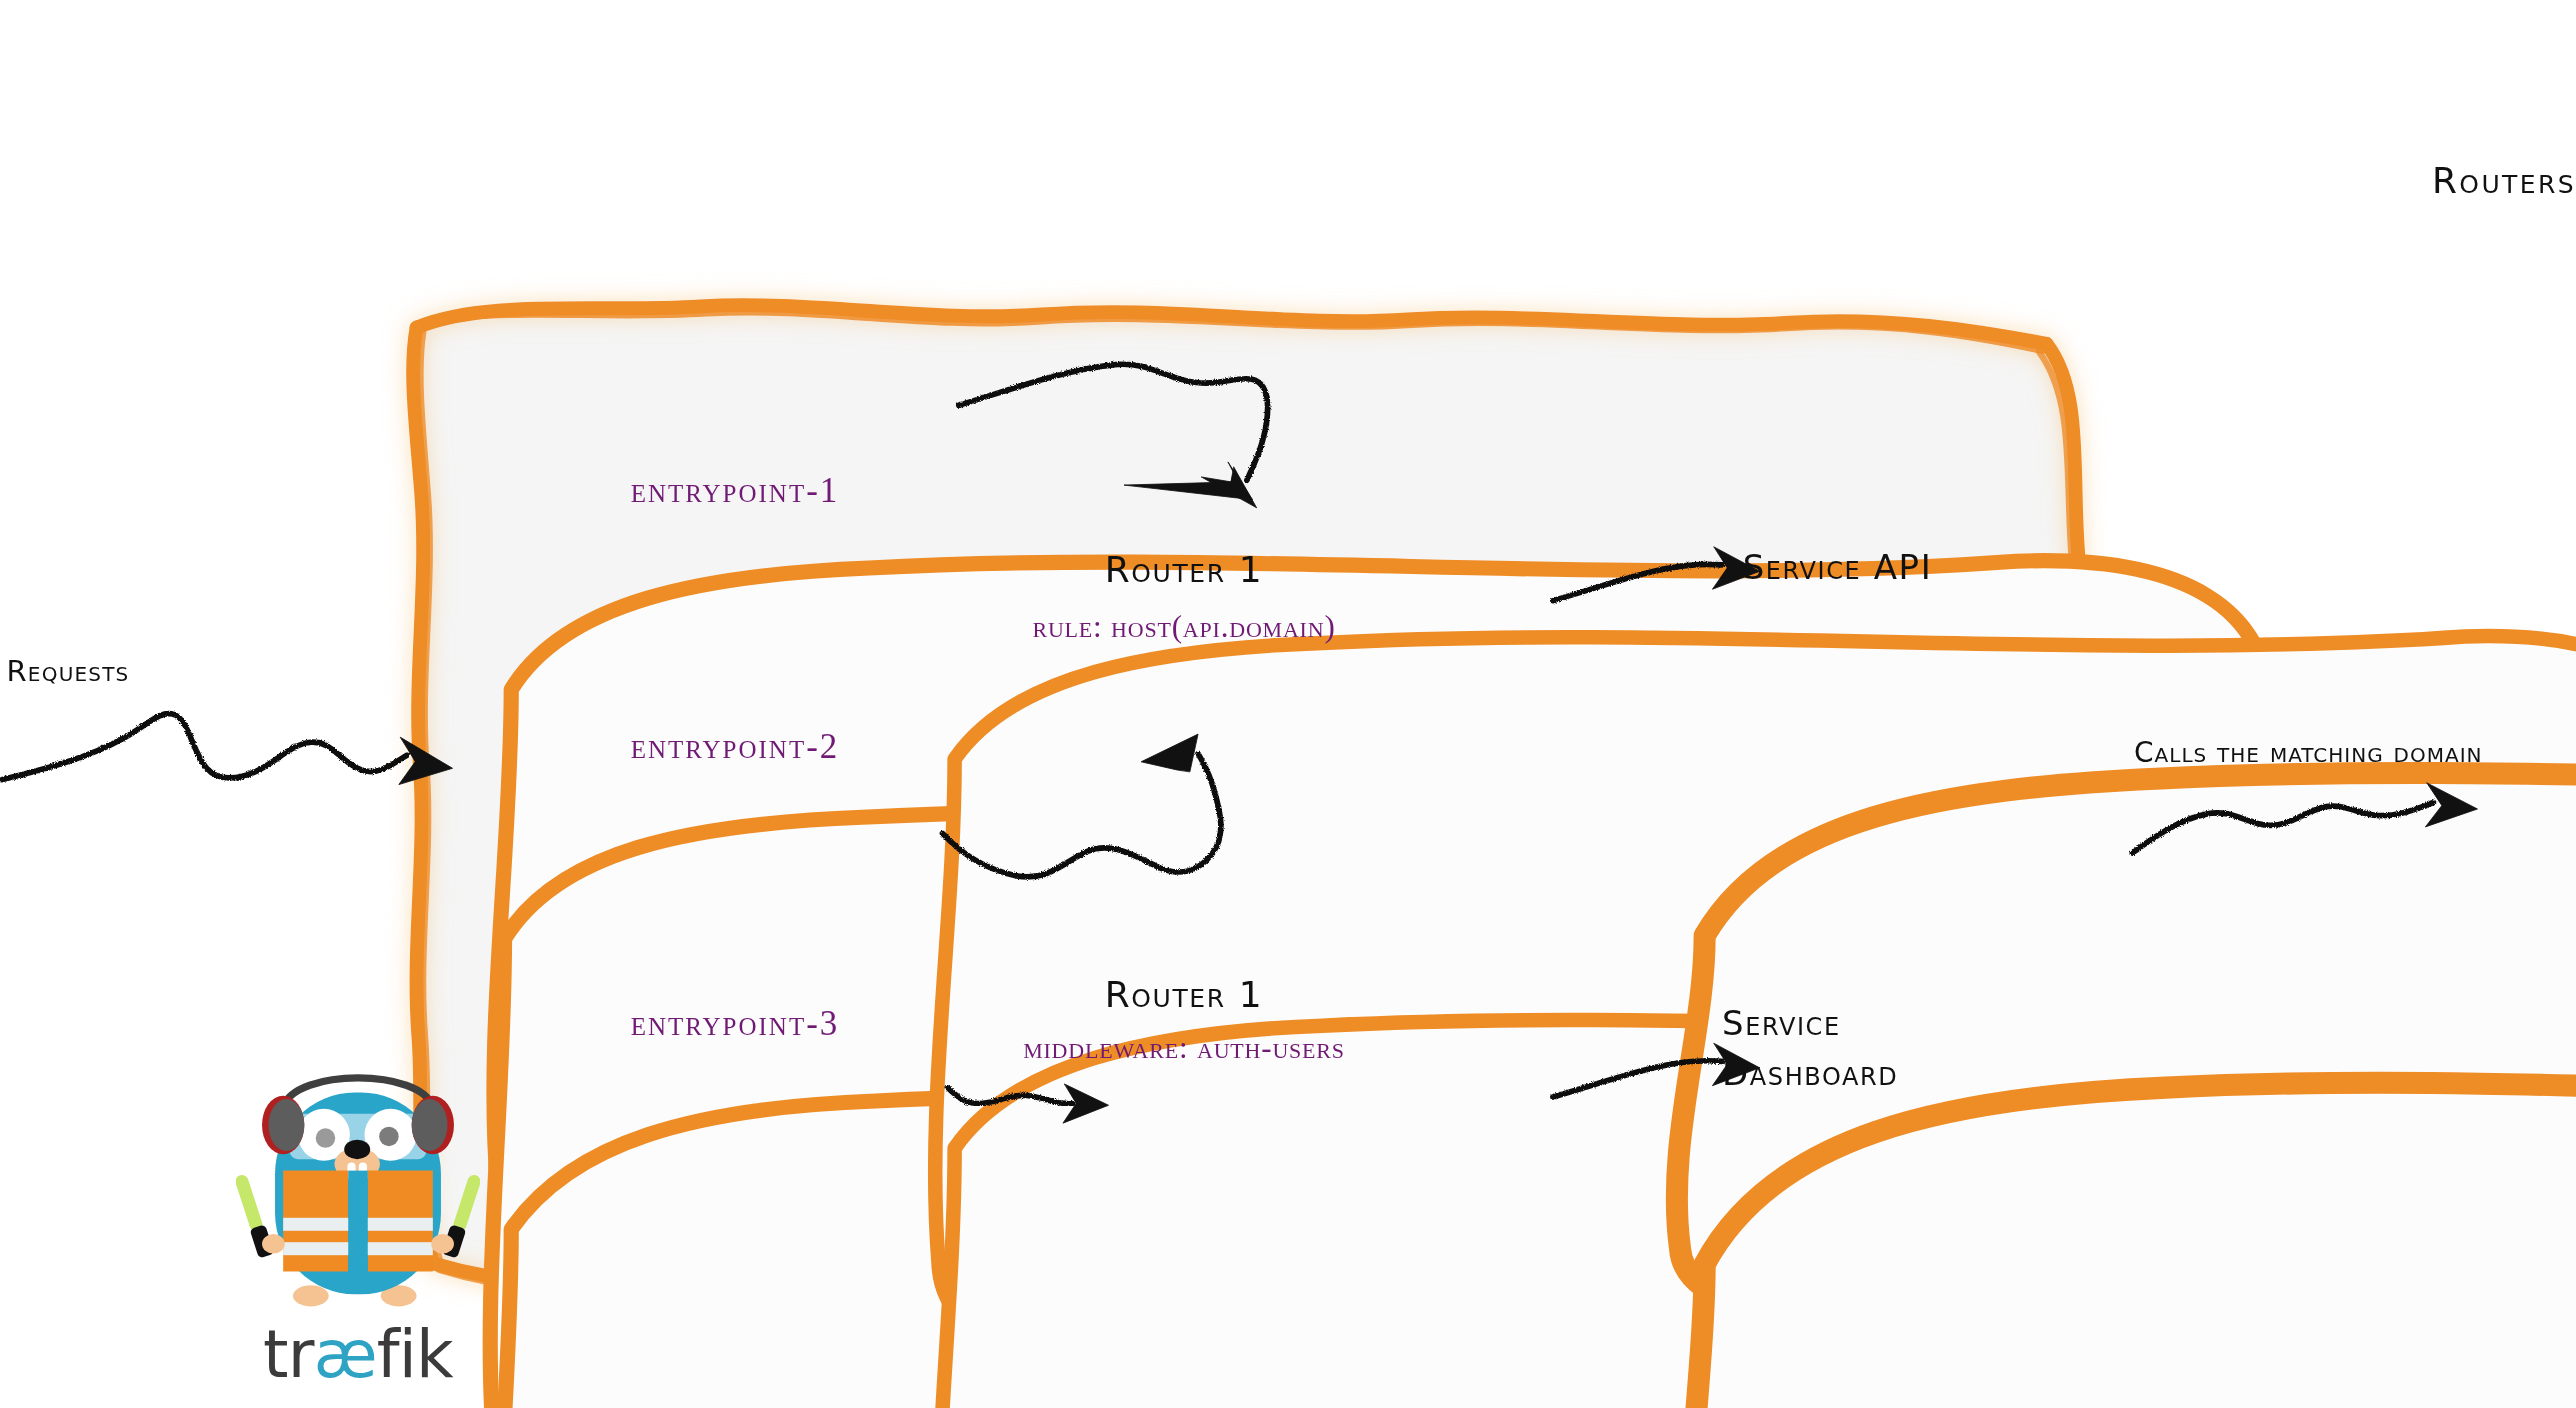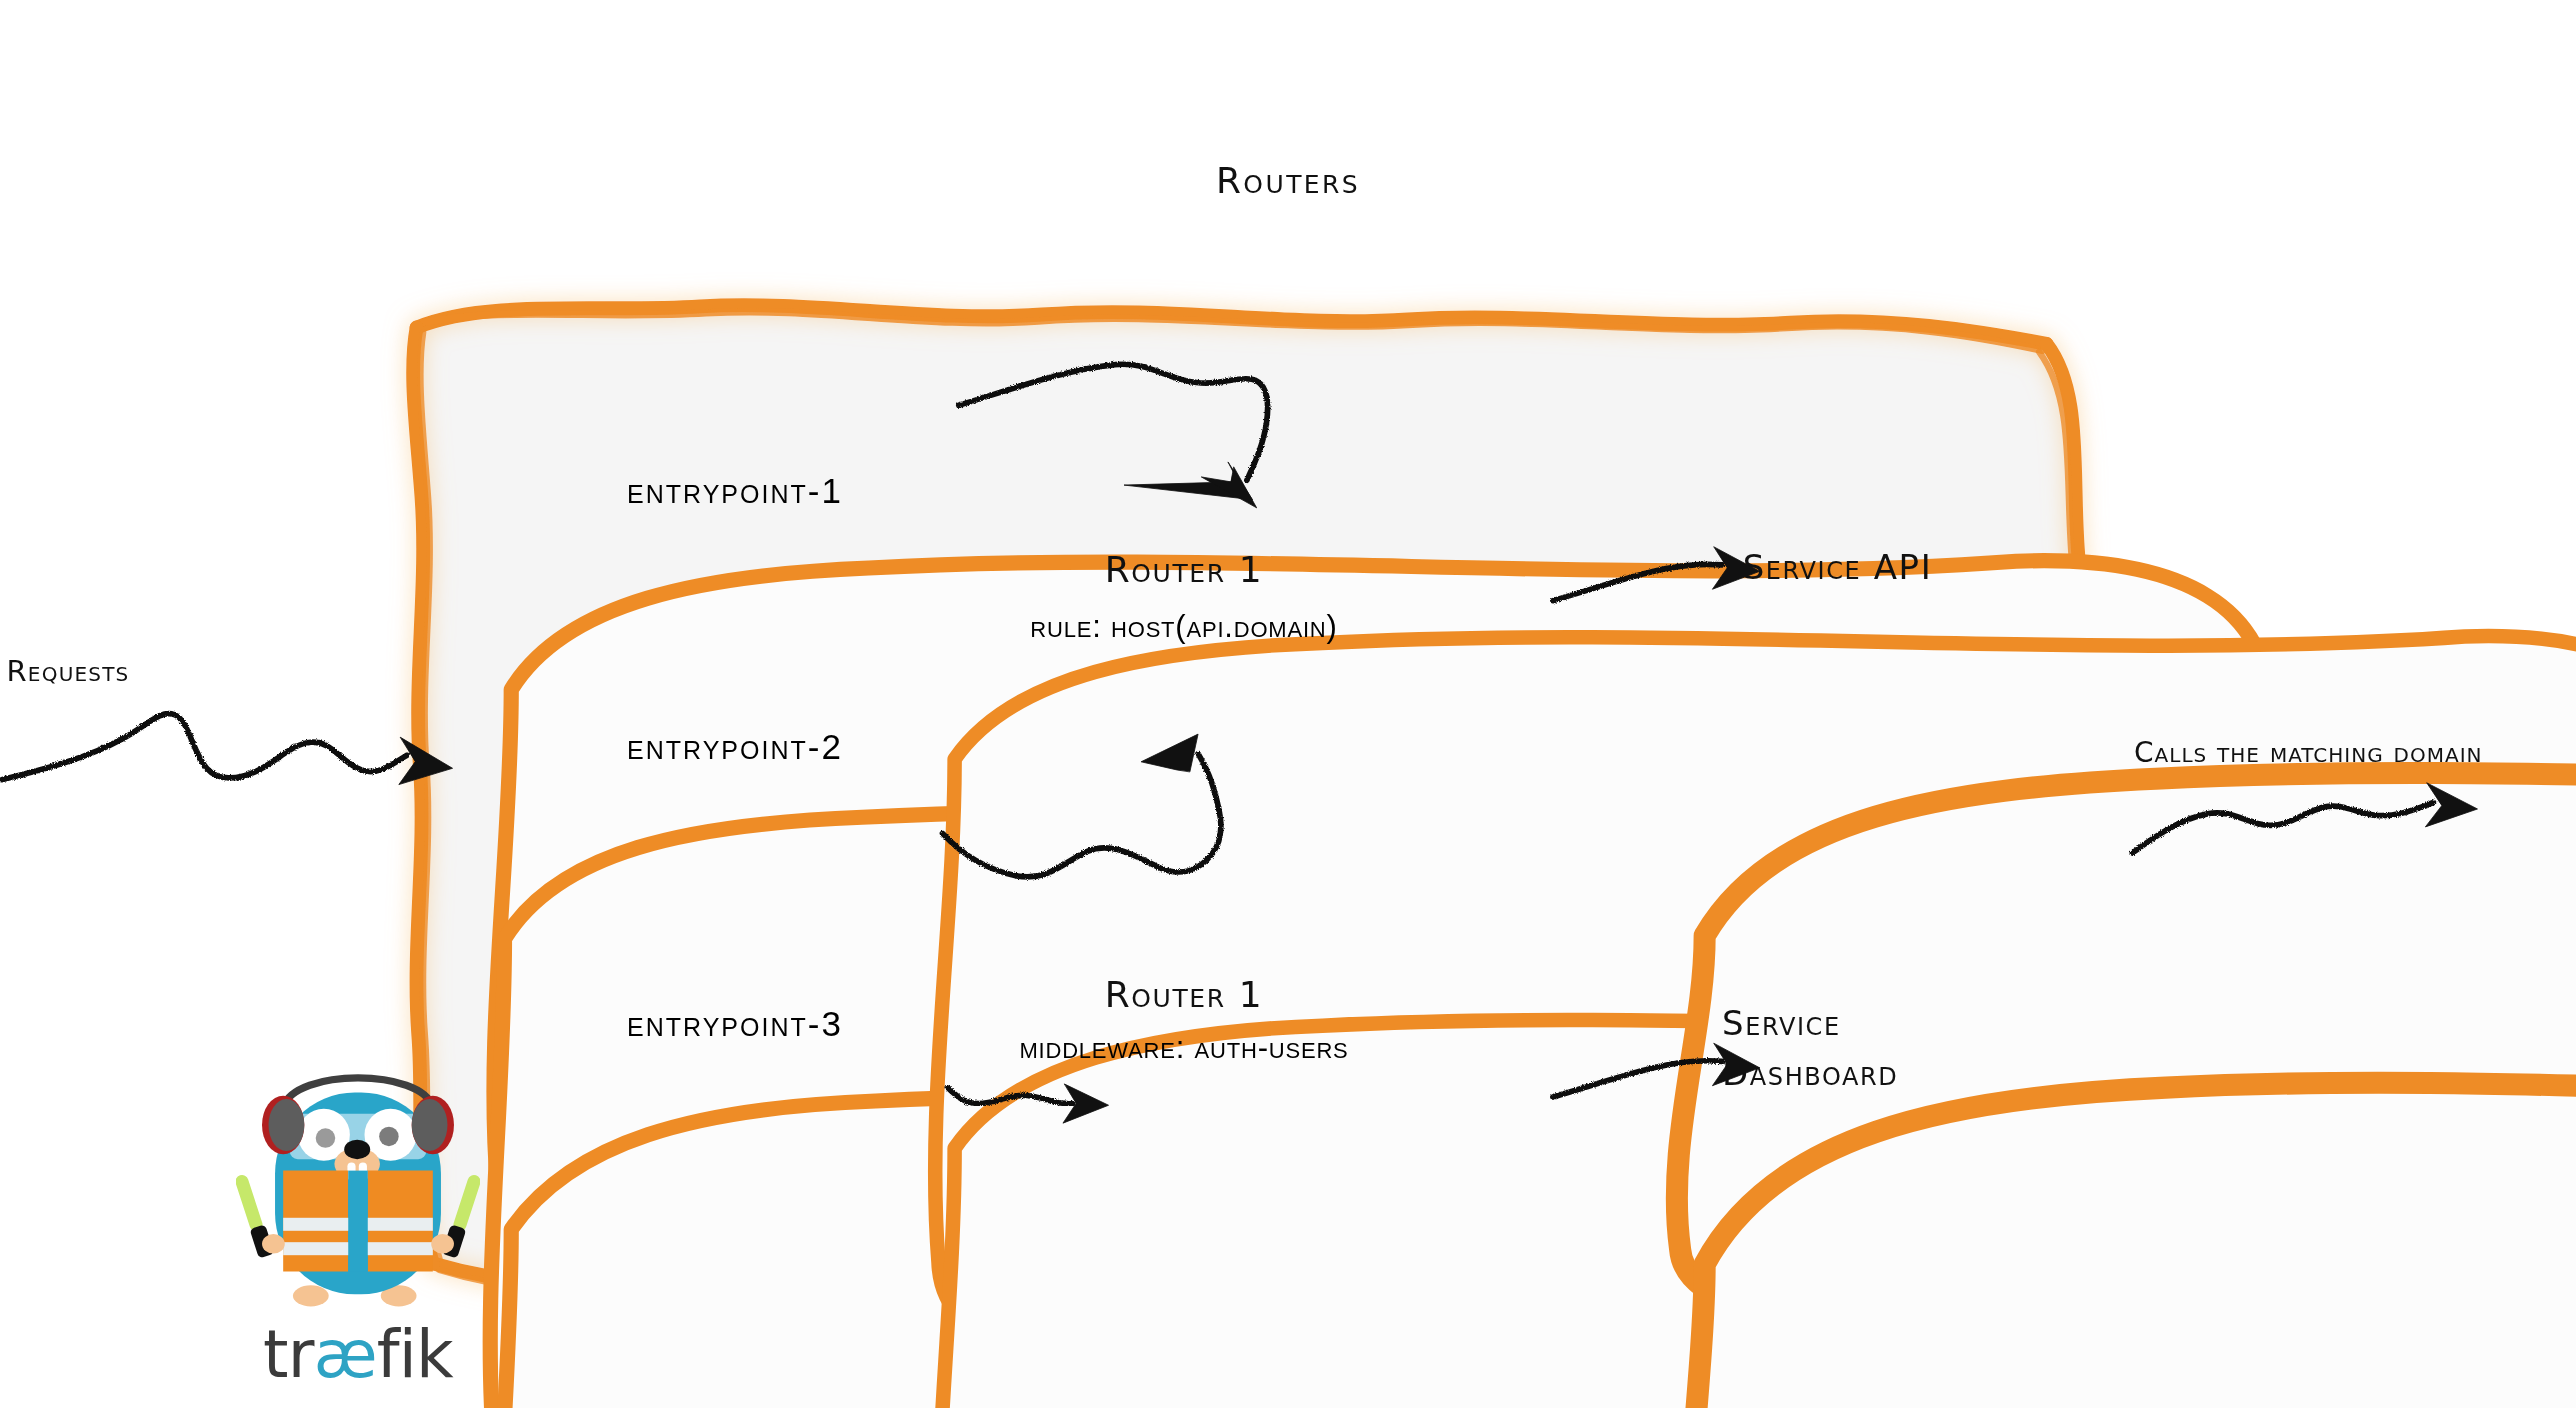--- a/index.html
+++ b/index.html
@@ -24,35 +24,35 @@
     font-family: "DejaVu Sans", sans-serif;
     font-variant: small-caps;
     font-weight: 500;
     color: #111111;
     letter-spacing: 0.4px;
     white-space: nowrap;
     line-height: 1.15;
   }
   .hand-lc {
     
-    font-family: Liberation Sans, sans-serif;
+    font-family: Liberation Serif, serif;
     font-variant: small-caps;
     text-transform: lowercase;
     font-weight: 500;
-    color: #000000;
+    color: #701a75;
     white-space: nowrap;
   }
 
   
   #diagram-title {
     position: absolute;
     left: 0;
     top: 160px;
     width: 2576px;
-    text-align: center;
+    text-align: right;
     font-size: 36px;
     letter-spacing: 2.4px;
   }
 
   
   #routers-container {
     position: absolute;
     left: 407px;
     top: 277px;
     width: 1742px;

